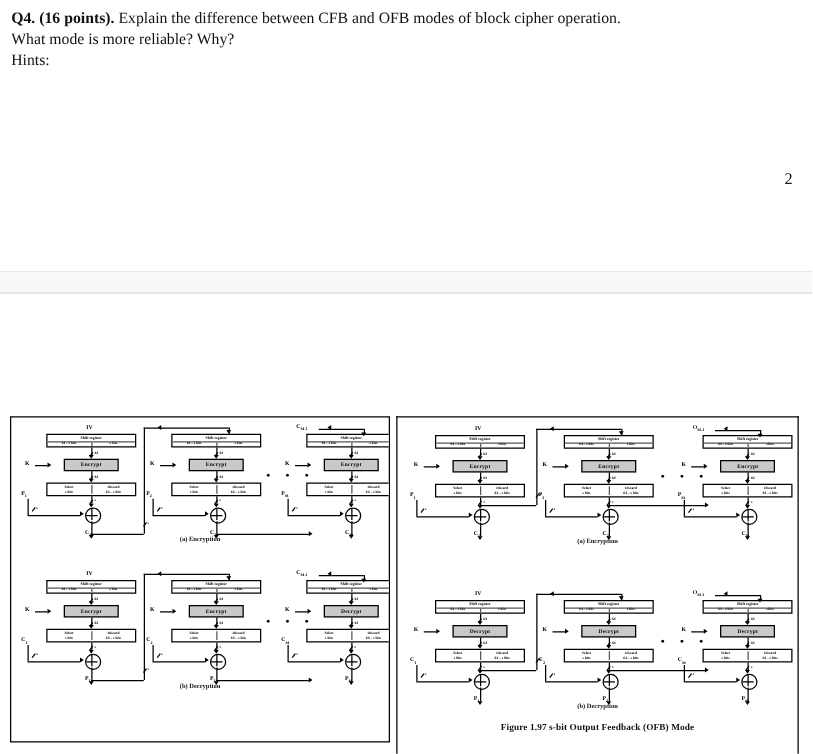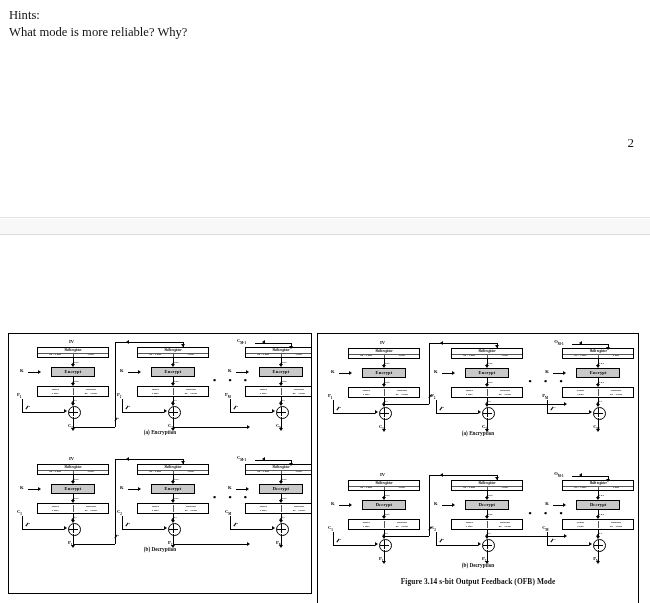--- a/index.html
+++ b/index.html
@@ -119,22 +119,25 @@
   .lbl sub{font-size:3.2px;}
   .tick{position:absolute;font-size:2.9px;font-weight:bold;color:#000;}
   .slash{position:absolute;width:4px;height:1px;background:#000;
          transform:rotate(-52deg);}
   .dots{position:absolute;font-size:9px;font-weight:bold;letter-spacing:5px;color:#000;}
 </style>
 </head>
 <body>
 
 <div class="question-block">
+  <div class="q-line">
+    <span class="q-label">Q4. (16 points).</span><span> Explain the difference between CFB and OFB modes of block cipher operation.</span>
+  </div>
+  <div class="q-line">What mode is more reliable?  Why?</div>
   <div class="q-line q-hints">Hints:</div>
-  <div class="q-line">What mode is more reliable?  Why?</div>
 </div>
 
 <div class="page-number">2</div>
 
 <div class="page-gap">
   <div class="page-gap-inner"></div>
 </div>
 
 <div class="figure" id="fig-cfb">
   <div class="fig-inner" id="cfb-canvas">
@@ -733,14 +736,14 @@
       <div class="arrow-left" style="left:121.6px;top:138.7px;"></div>
       <div class="vline" style="left:179px;top:141px;height:4.5px;"></div>
       <div class="arrow-down" style="left:176.7px;top:143px;"></div>
       <div class="tick" style="left:114px;top:191px;">s</div>
       <div class="slash" style="left:109.5px;top:194.2px;"></div>
       <div class="hline" style="left:169px;top:202px;width:77.24000000000001px;"></div>
       <div class="arrow-right" style="left:246.24px;top:199.7px;"></div>
     </div>
   <div class="sub-caption" id="ofb-sub-a" style="top:96px;">(a) Encryption</div>
   <div class="sub-caption" id="ofb-sub-b" style="top:228px;">(b) Decryption</div>
-  <div class="fig-caption" style="top:243px;">Figure 3.14  s-bit Output Feedback (OFB) Mode</div>
+  <div class="fig-caption" style="top:243px;">Figure 1.97  s-bit Output Feedback (OFB) Mode</div>
 </div>
 
 </body></html>

